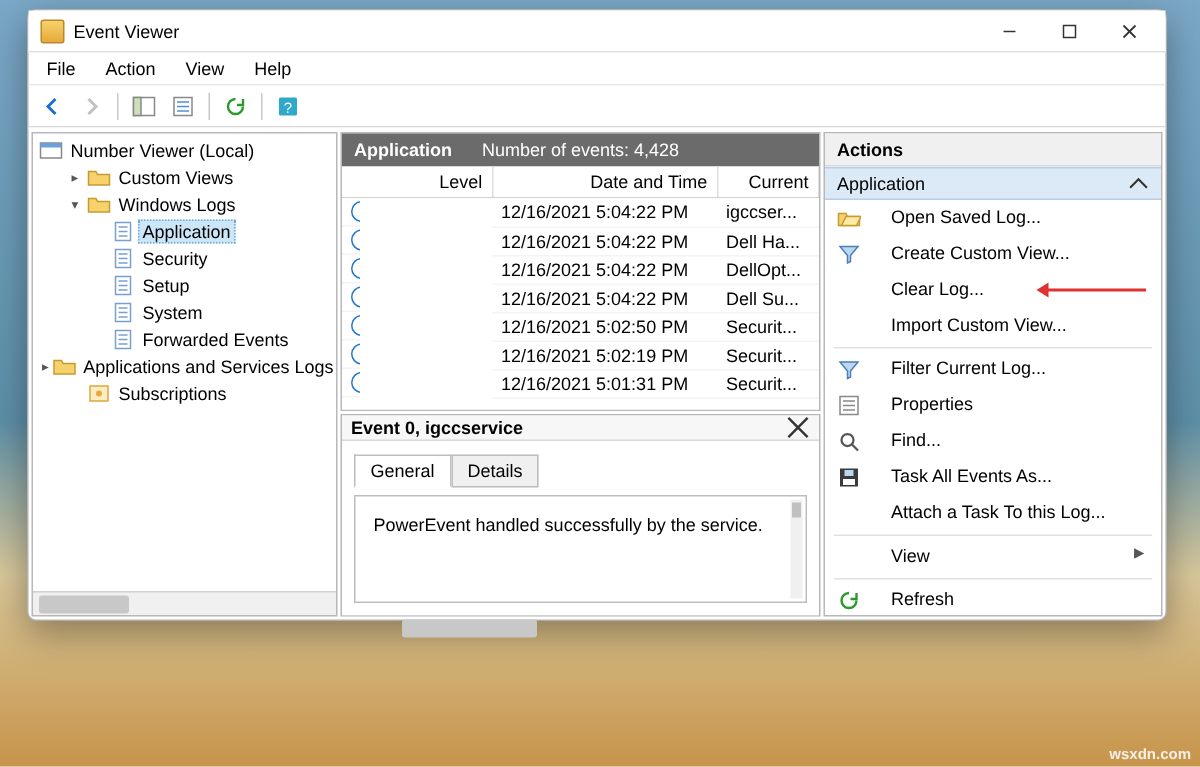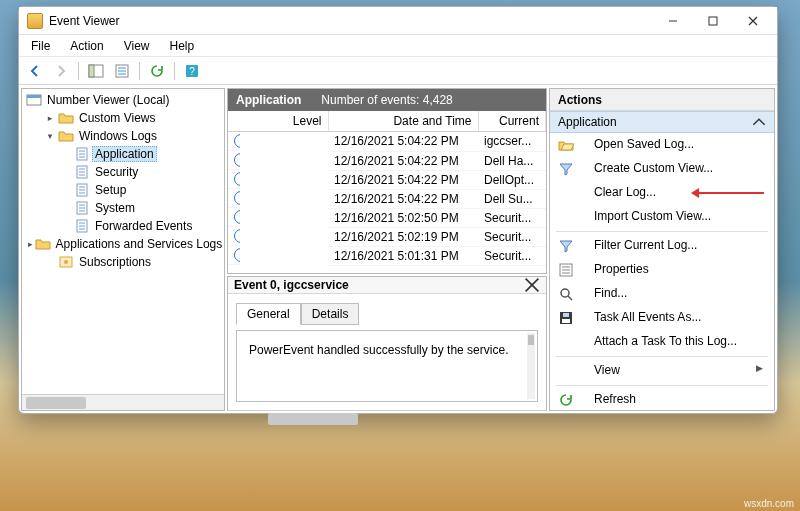--- a/index.html
+++ b/index.html
@@ -223,21 +223,21 @@
   .arrow-annot{
     position:absolute;right:10px;top:50%;transform:translateY(-50%);
     width:70px;height:2px;background:#e03030;
   }
   .arrow-annot::before{
     content:"";position:absolute;left:-8px;top:-4px;
     border:5px solid transparent;border-right:8px solid #e03030;
   }
   
   .svg-ic{width:16px;height:16px;}
-  .watermark{position:absolute;right:6px;bottom:2px;font-size:10px;color:rgba(255,255,255,0.85);}
+  .watermark{position:absolute;right:6px;bottom:2px;font-size:10px;color:rgba(255,255,255,0.85);font-weight:bold;}
 </style>
 </head>
 <body>
 
 <div class="window">
 
   <div class="titlebar">
     <div class="app-icon"></div>
     <div class="title">Event Viewer</div>
     <div class="btns">

